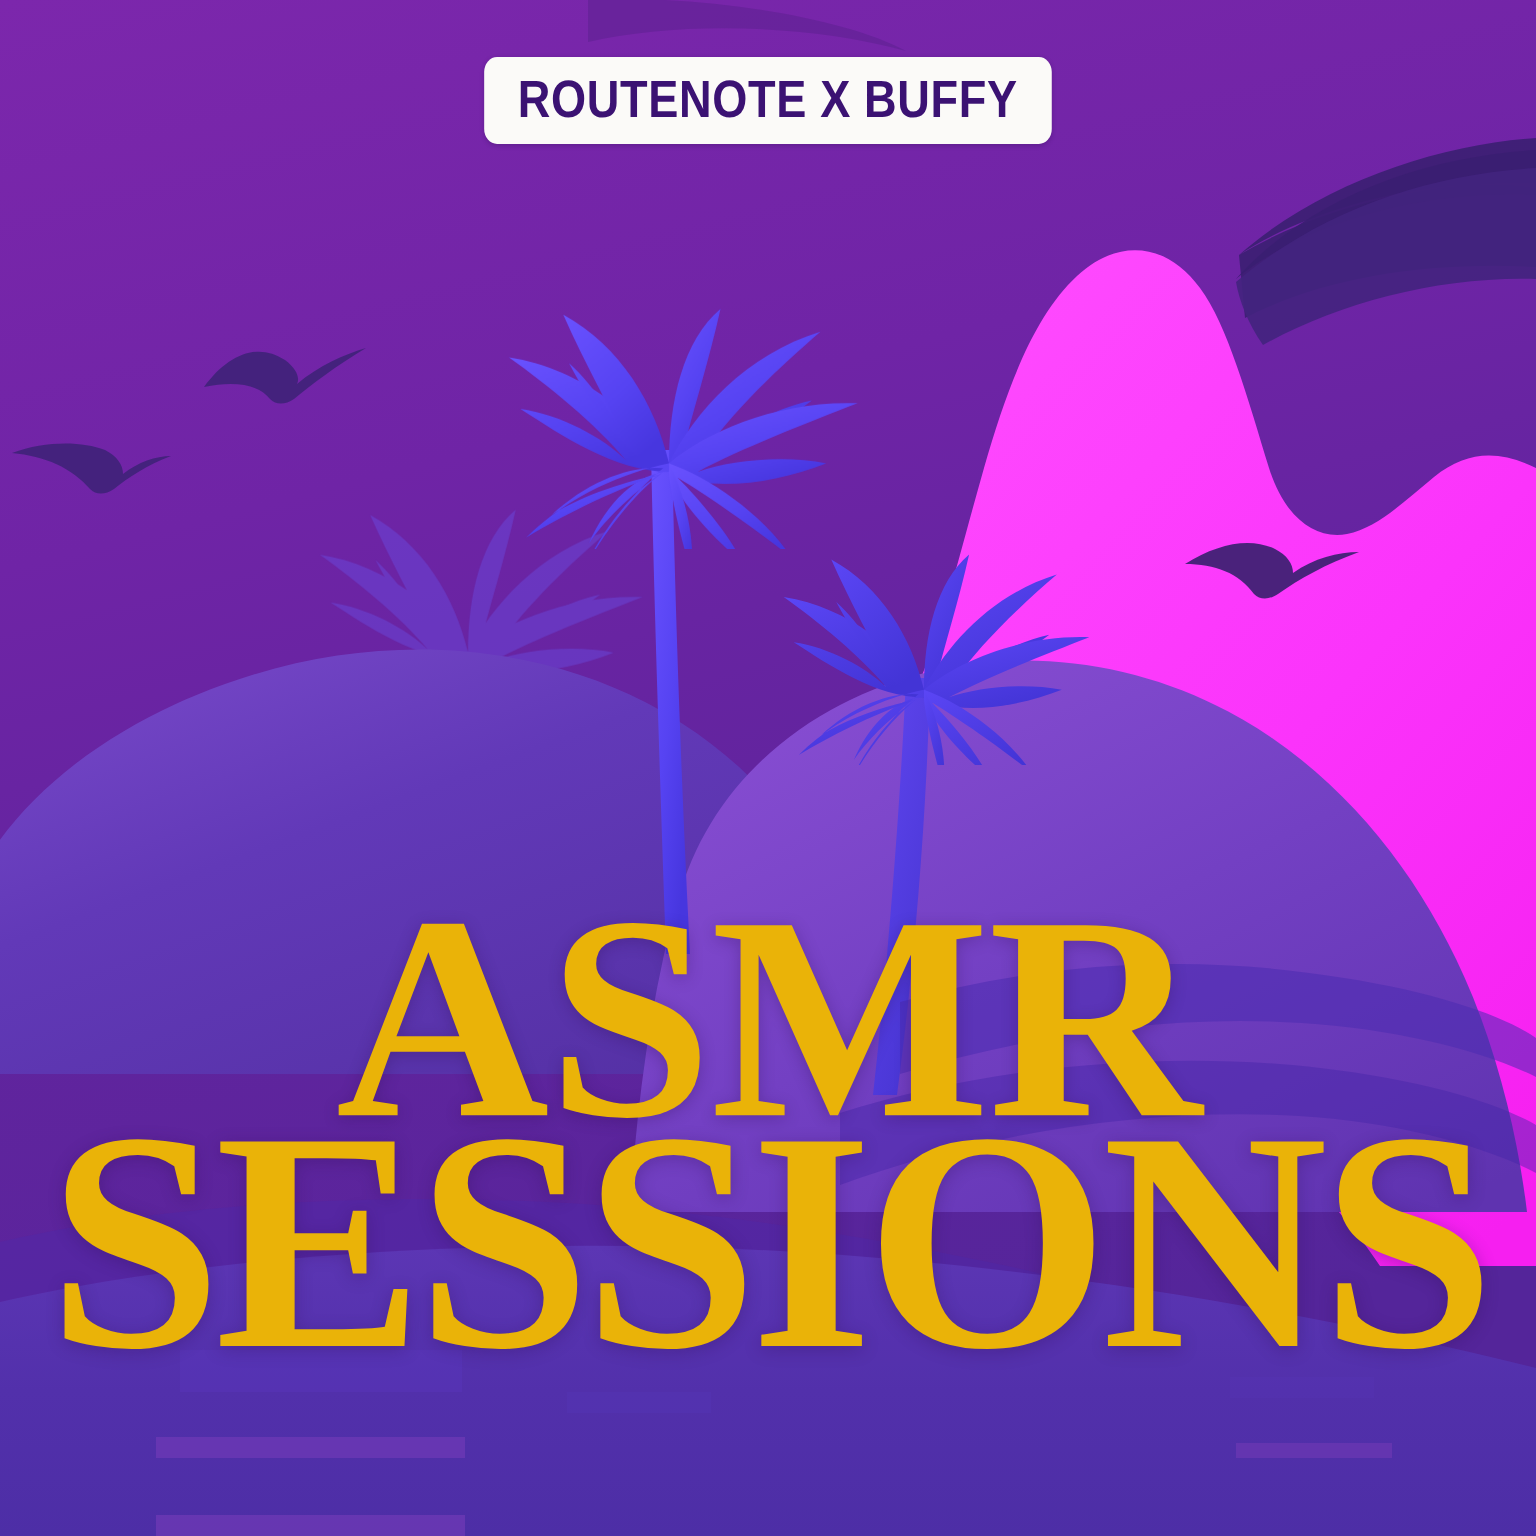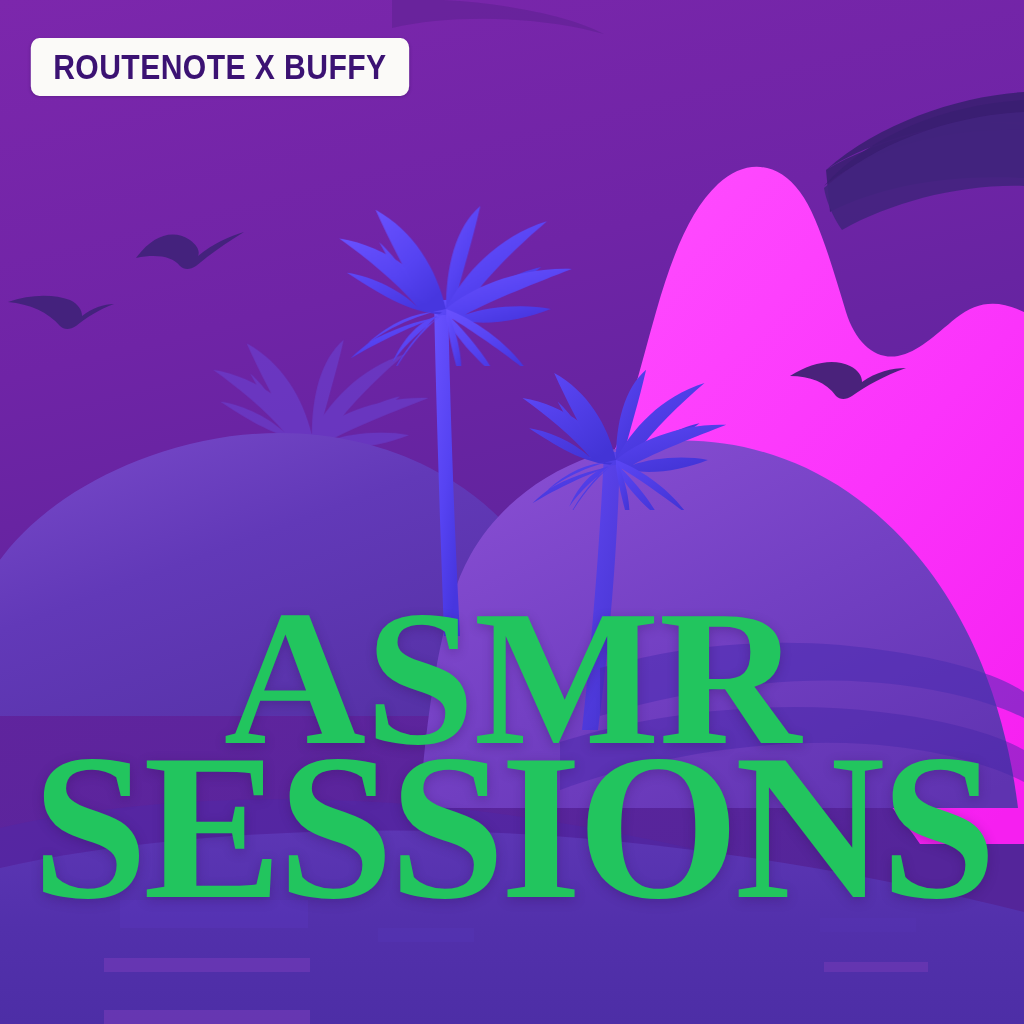--- a/index.html
+++ b/index.html
@@ -27,20 +27,21 @@
     display: block;
   }
 
   
   .badge-wrap {
     position: absolute;
     top: 38px;
     left: 0;
     width: 100%;
     display: flex;
+    justify-content: center;
     z-index: 40;
   }
   .badge {
     background: #fbfaf8;
     color: #3b1273;
     border-radius: 10px;
     padding: 11px 26px 12px 26px;
     font-family: "Liberation Sans Narrow", "Liberation Sans", sans-serif;
     font-weight: bold;
     font-size: 35px;
@@ -52,21 +53,21 @@
   }
 
   
   .title-block {
     position: absolute;
     left: 0;
     top: 596px;
     width: 100%;
     z-index: 35;
     text-align: center;
-    color: #22c55e;
+    color: #eab308;
     font-family: "Liberation Serif", "DejaVu Serif", serif;
     font-weight: bold;
     line-height: 0.9;
     text-rendering: geometricPrecision;
   }
   .title-line1 {
     display: block;
     font-size: 186px;
     letter-spacing: -1px;
     transform: scaleX(1.06) scaleY(1.04);

